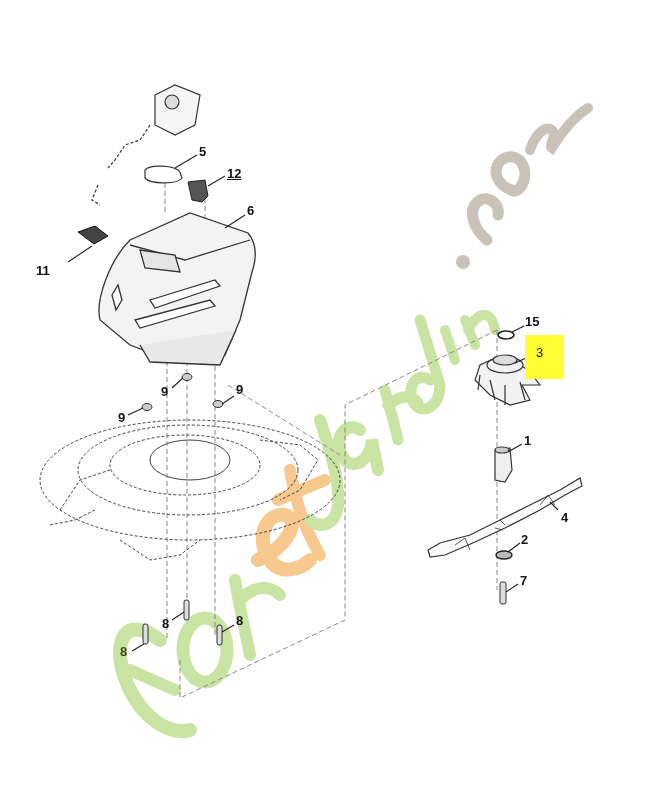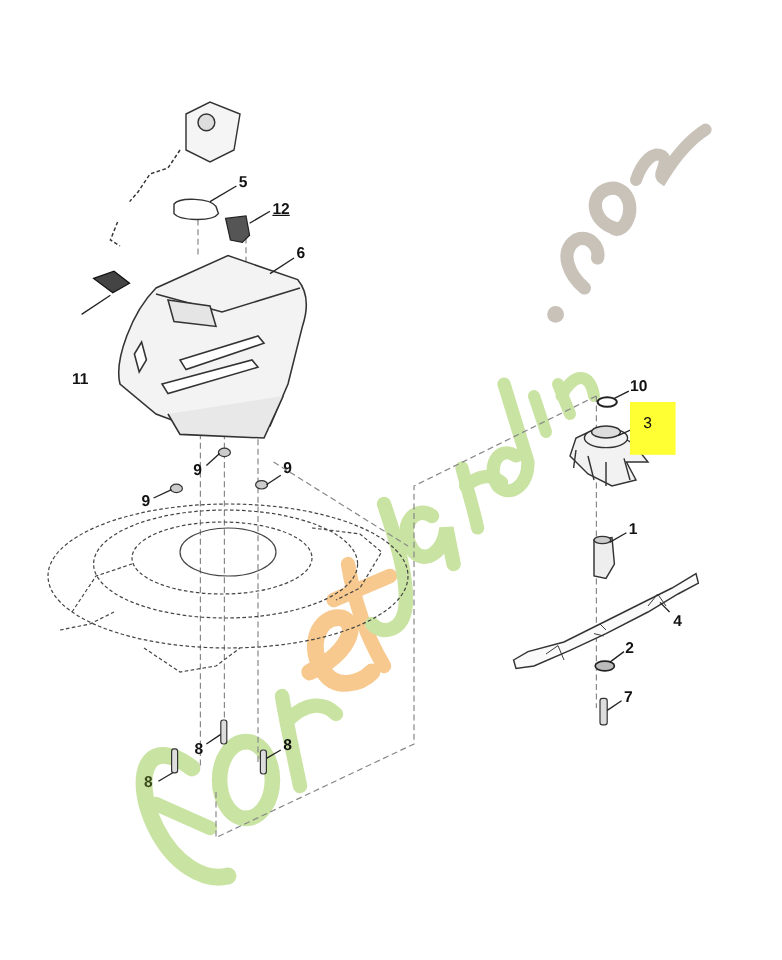--- a/index.html
+++ b/index.html
@@ -145,25 +145,25 @@
       <line x1="184" y1="612" x2="172" y2="620"></line>
       <line x1="222" y1="632" x2="234" y2="625"></line>
     </g>
   </svg>
 
   <div class="highlight" style="left:525px;top:335px;width:38px;height:44px;"></div>
 
   <span class="callout" style="left:199px;top:145px;">5</span>
   <span class="callout" style="left:227px;top:167px;text-decoration:underline;">12</span>
   <span class="callout" style="left:247px;top:204px;">6</span>
-  <span class="callout" style="left:60px;top:264px;margin-top:45px;">11</span>
+  <span class="callout" style="left:36px;top:264px;">11</span>
   <span class="callout" style="left:118px;top:411px;">9</span>
   <span class="callout" style="left:161px;top:385px;">9</span>
   <span class="callout" style="left:236px;top:383px;">9</span>
-  <span class="callout" style="left:525px;top:315px;">10</span>
+  <span class="callout" style="left:525px;top:315px;">15</span>
   <span class="callout" style="left:536px;top:346px;font-weight:normal;">3</span>
   <span class="callout" style="left:524px;top:434px;">1</span>
   <span class="callout" style="left:561px;top:511px;">4</span>
   <span class="callout" style="left:521px;top:533px;">2</span>
   <span class="callout" style="left:520px;top:574px;">7</span>
   <span class="callout" style="left:120px;top:645px;color:#3a4a1a;">8</span>
   <span class="callout" style="left:162px;top:617px;">8</span>
   <span class="callout" style="left:236px;top:614px;">8</span>
 </div>
 

